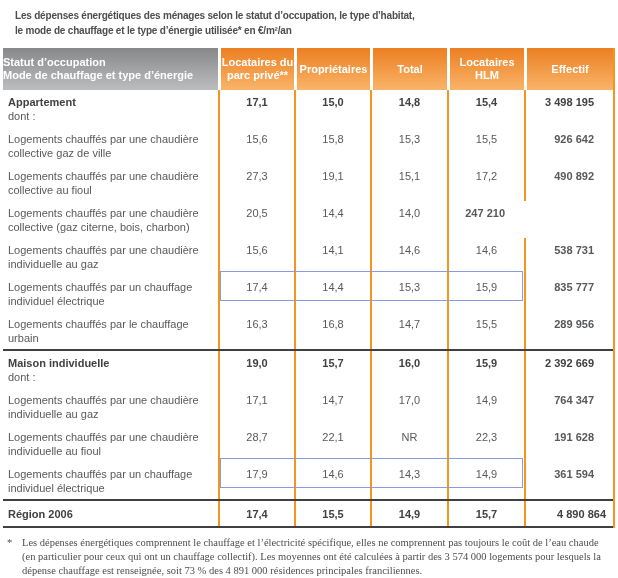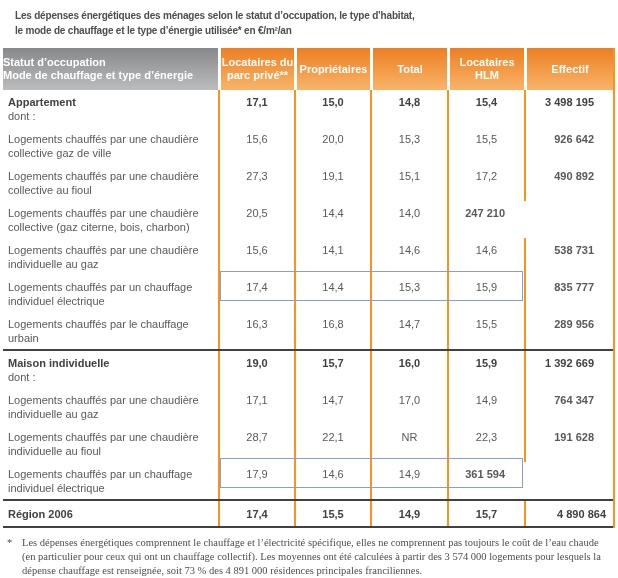--- a/index.html
+++ b/index.html
@@ -104,21 +104,21 @@
       <div class="cell num">17,1</div>
       <div class="cell num">15,0</div>
       <div class="cell num">14,8</div>
       <div class="cell num">15,4</div>
       <div class="cell eff">3 498 195</div>
     </div>
 
     <div class="grid row">
       <div class="cell label"><span class="rl">Logements chauffés par une chaudière collective gaz de ville</span></div>
       <div class="cell num">15,6</div>
-      <div class="cell num">20,0</div>
+      <div class="cell num">15,8</div>
       <div class="cell num">15,3</div>
       <div class="cell num">15,5</div>
       <div class="cell eff">926 642</div>
     </div>
 
     <div class="grid row">
       <div class="cell label"><span class="rl">Logements chauffés par une chaudière collective au fioul</span></div>
       <div class="cell num">27,3</div>
       <div class="cell num">19,1</div>
       <div class="cell num">15,1</div>
@@ -161,21 +161,21 @@
       <div class="cell num">15,5</div>
       <div class="cell eff">289 956</div>
     </div>
 
     <div class="grid row group rule-top">
       <div class="cell label"><span class="rl">Maison individuelle</span><span class="sub">dont :</span></div>
       <div class="cell num">19,0</div>
       <div class="cell num">15,7</div>
       <div class="cell num">16,0</div>
       <div class="cell num">15,9</div>
-      <div class="cell eff">1 392 669</div>
+      <div class="cell eff">2 392 669</div>
     </div>
 
     <div class="grid row">
       <div class="cell label"><span class="rl">Logements chauffés par une chaudière individuelle au gaz</span></div>
       <div class="cell num">17,1</div>
       <div class="cell num">14,7</div>
       <div class="cell num">17,0</div>
       <div class="cell num">14,9</div>
       <div class="cell eff">764 347</div>
     </div>
@@ -187,20 +187,21 @@
       <div class="cell num">NR</div>
       <div class="cell num">22,3</div>
       <div class="cell eff">191 628</div>
     </div>
 
     <div class="grid row">
       <div class="bluebox"></div>
       <div class="cell label"><span class="rl">Logements chauffés par un chauffage individuel électrique</span></div>
       <div class="cell num">17,9</div>
       <div class="cell num">14,6</div>
+      <div class="cell num">14,3</div>
       <div class="cell num">14,9</div>
       <div class="cell eff">361 594</div>
     </div>
 
     <div class="grid row total rule-top rule-bottom">
       <div class="cell label"><span class="rl">Région 2006</span></div>
       <div class="cell num">17,4</div>
       <div class="cell num">15,5</div>
       <div class="cell num">14,9</div>
       <div class="cell num">15,7</div>

